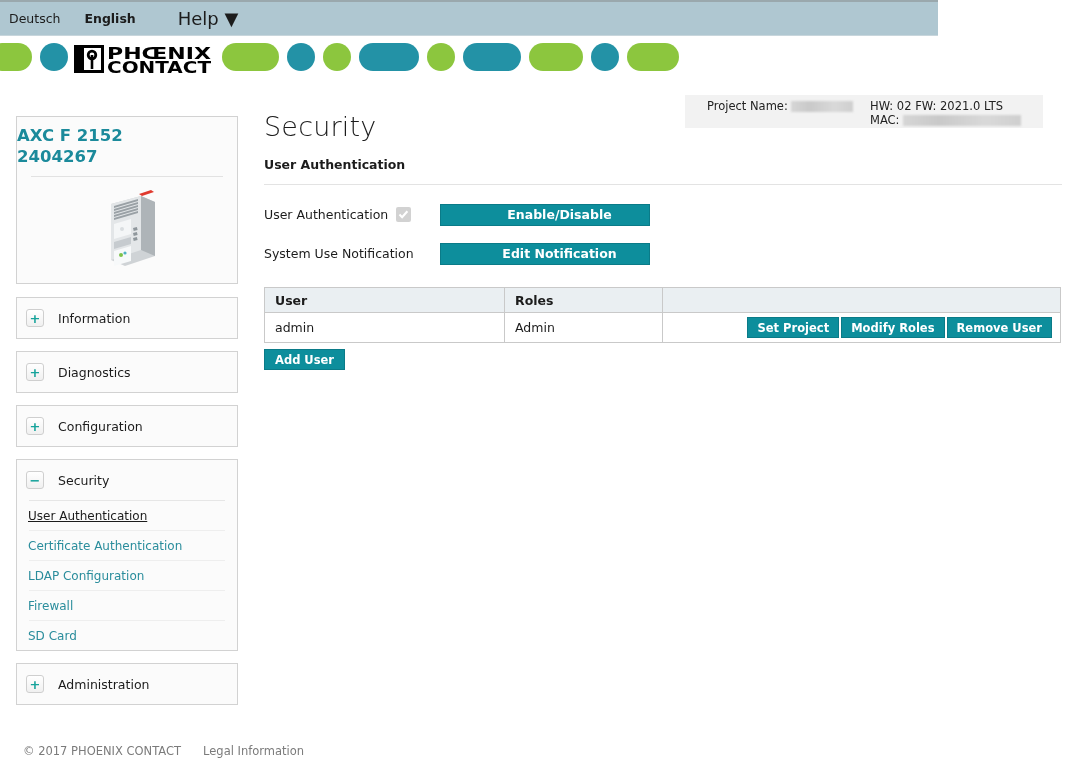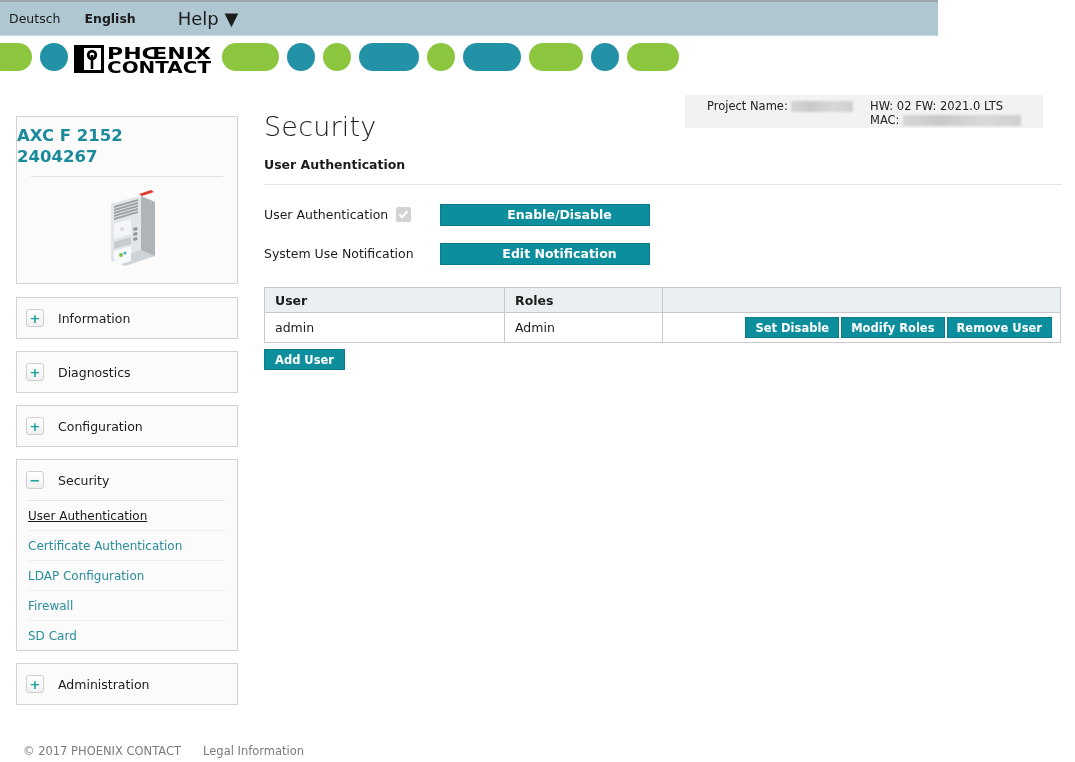--- a/index.html
+++ b/index.html
@@ -384,21 +384,21 @@
           <th class="col-roles">Roles</th>
           <th class="col-actions"></th>
         </tr>
       </thead>
       <tbody>
         <tr>
           <td>admin</td>
           <td>Admin</td>
           <td>
             <div class="actions">
-              <button class="btn btn-sm">Set Disable</button>
+              <button class="btn btn-sm">Set Project</button>
               <button class="btn btn-sm">Modify Roles</button>
               <button class="btn btn-sm">Remove User</button>
             </div>
           </td>
         </tr>
       </tbody>
     </table>
 
     <button class="btn btn-add">Add User</button>
   </div>

